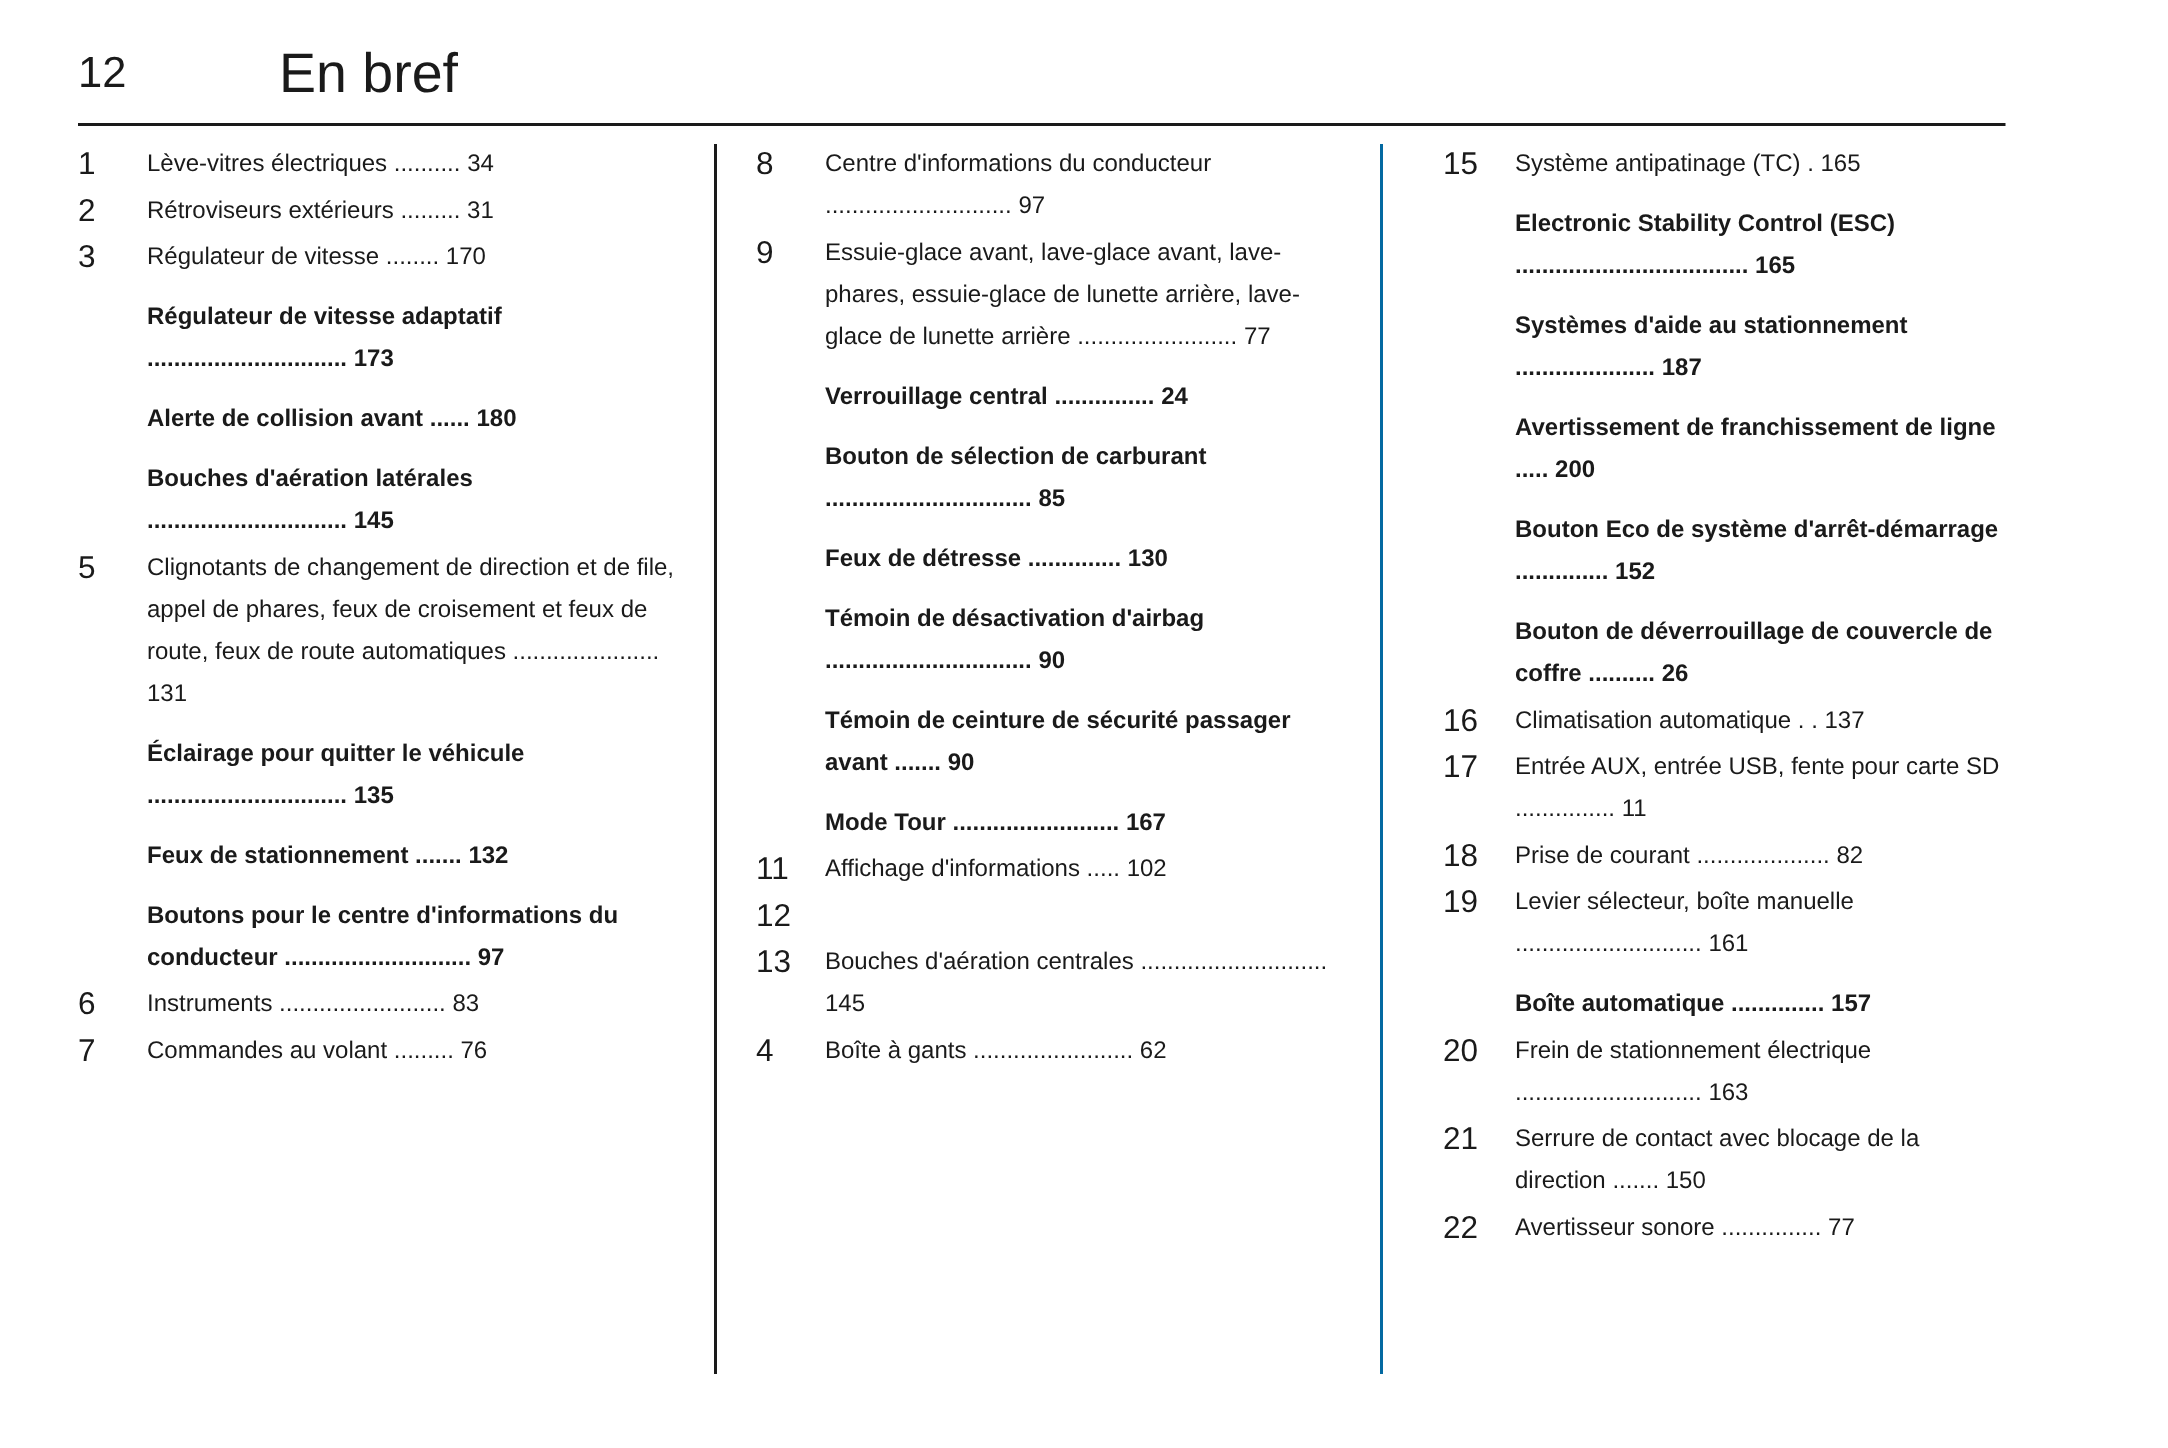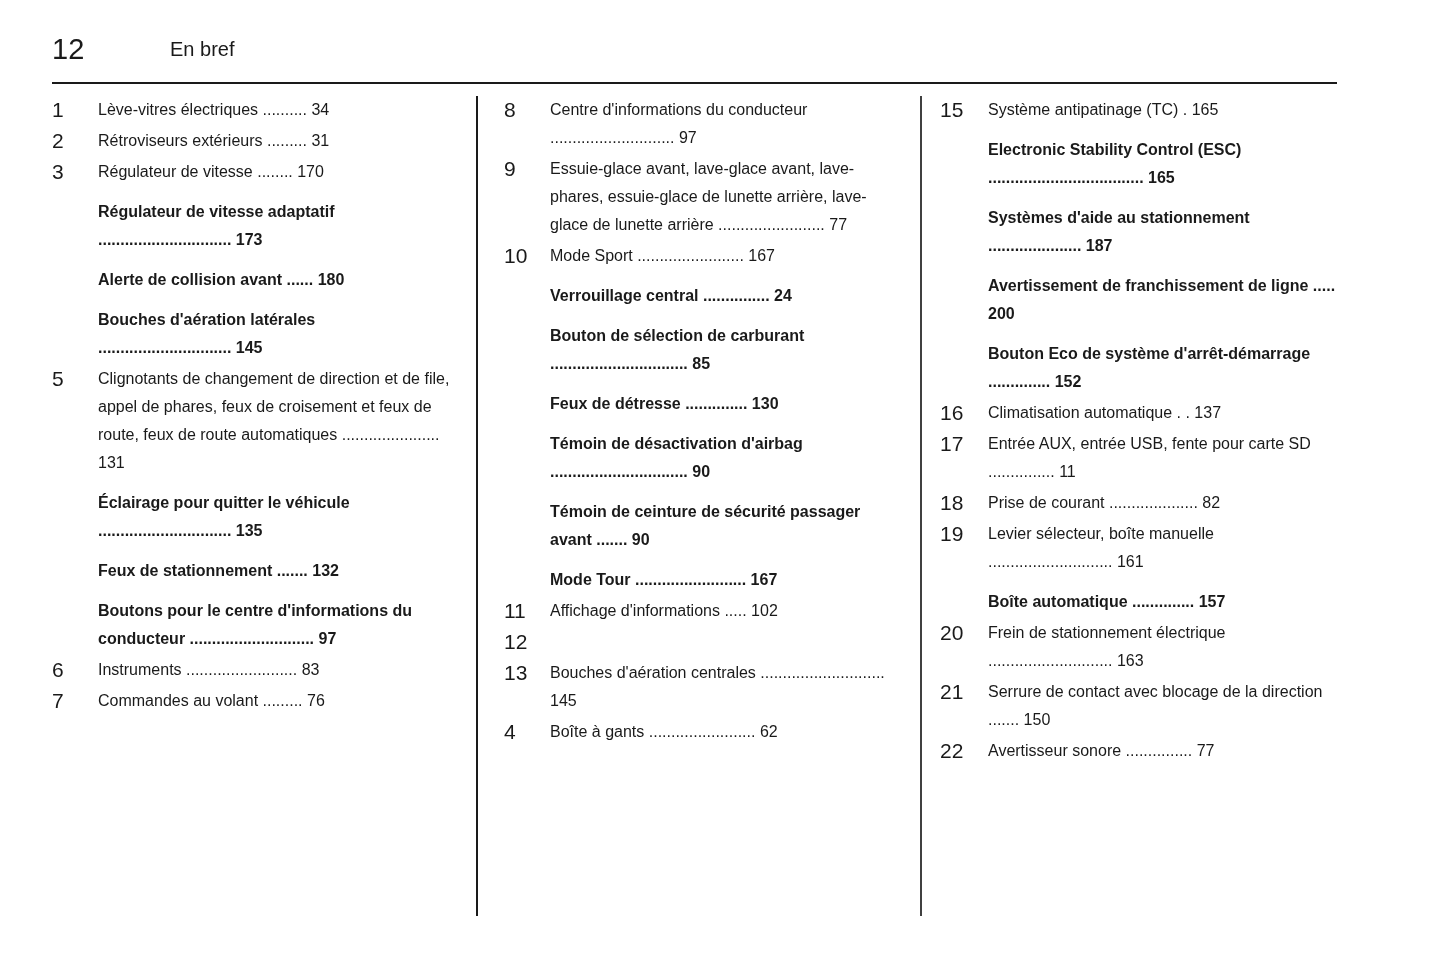--- a/index.html
+++ b/index.html
@@ -31,38 +31,39 @@
     display: flex;
     align-items: flex-start;
   }
   .page-number {
     font-size: 29px;
     line-height: 34px;
     width: 118px;
     flex: 0 0 118px;
   }
   .page-title {
-    font-size: 20px;
+    font-size: 37px;
     line-height: 34px;
+    margin-left: 16px;
   }
   .columns {
     position: absolute;
     left: 52px;
     top: 96px;
     width: 1285px;
     height: 820px;
     display: flex;
   }
   .col {
     position: relative;
     box-sizing: border-box;
   }
   .col-1 { width: 424px; padding-right: 24px; }
   .col-2 { width: 444px; padding-left: 26px; padding-right: 22px; border-left: 2px solid #1a1a1a; }
-  .col-3 { width: 417px; padding-left: 18px; border-left: 2px solid #404040; }
+  .col-3 { width: 417px; padding-left: 40px; border-left: 2px solid #0369a1; }
 
   .entry {
     display: flex;
     align-items: flex-start;
     margin-bottom: 3px;
   }
   .entry-num {
     flex: 0 0 46px;
     font-size: 21px;
     line-height: 28px;
@@ -145,24 +146,20 @@
 
     <div class="col col-2">
       <div class="entry">
           <span class="entry-num">8</span>
           <span class="entry-body"><span>Centre d'informations du conducteur ............................</span> <span class="pg">97</span></span>
         </div>
       <div class="entry">
           <span class="entry-num">9</span>
           <span class="entry-body"><span>Essuie-glace avant, lave-glace avant, lave-phares, essuie-glace de lunette arrière, lave-glace de lunette arrière ........................</span> <span class="pg">77</span></span>
         </div>
-      <div class="entry">
-          <span class="entry-num">10</span>
-          <span class="entry-body"><span>Mode Sport  ........................</span> <span class="pg">167</span></span>
-        </div>
       <div class="entry sub">
           <span class="entry-num"></span>
           <span class="entry-body"><span>Verrouillage central ...............</span> <span class="pg">24</span></span>
         </div>
       <div class="entry sub">
           <span class="entry-num"></span>
           <span class="entry-body"><span>Bouton de sélection de carburant ...............................</span> <span class="pg">85</span></span>
         </div>
       <div class="entry sub">
           <span class="entry-num"></span>
@@ -211,20 +208,24 @@
           <span class="entry-body"><span>Systèmes d'aide au stationnement .....................</span> <span class="pg">187</span></span>
         </div>
       <div class="entry sub">
           <span class="entry-num"></span>
           <span class="entry-body"><span>Avertissement de franchissement de ligne  .....</span> <span class="pg">200</span></span>
         </div>
       <div class="entry sub">
           <span class="entry-num"></span>
           <span class="entry-body"><span>Bouton Eco de système d'arrêt-démarrage ..............</span> <span class="pg">152</span></span>
         </div>
+      <div class="entry sub">
+          <span class="entry-num"></span>
+          <span class="entry-body"><span>Bouton de déverrouillage de couvercle de coffre ..........</span> <span class="pg">26</span></span>
+        </div>
       <div class="entry">
           <span class="entry-num">16</span>
           <span class="entry-body"><span>Climatisation automatique . .</span> <span class="pg">137</span></span>
         </div>
       <div class="entry">
           <span class="entry-num">17</span>
           <span class="entry-body"><span>Entrée AUX, entrée USB, fente pour carte SD ...............</span> <span class="pg">11</span></span>
         </div>
       <div class="entry">
           <span class="entry-num">18</span>

